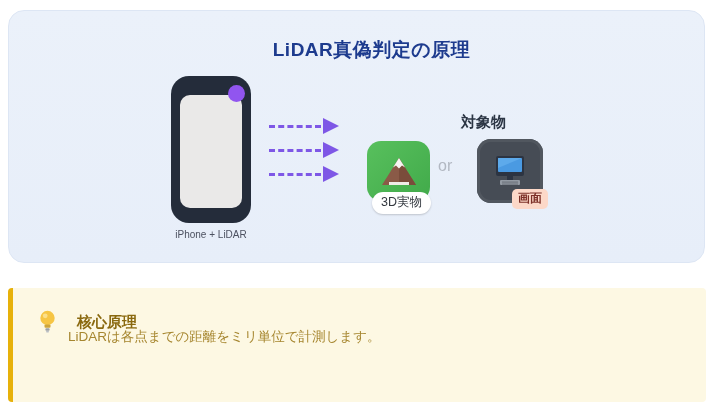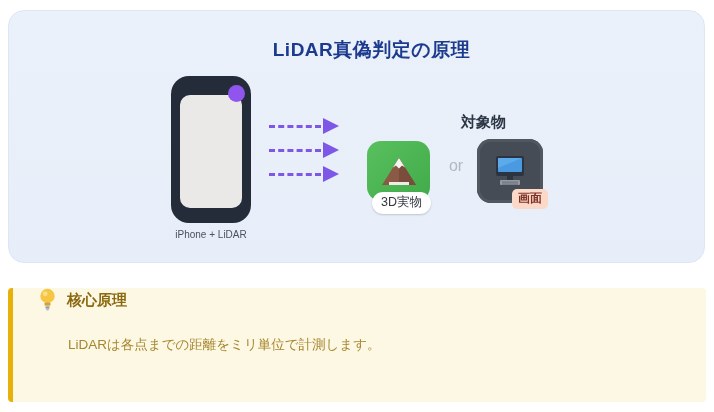--- a/index.html
+++ b/index.html
@@ -67,48 +67,48 @@
     display: flex; align-items: center; justify-content: center;
   }
   .pill-real {
     position: absolute; left: 363px; top: 181px;
     background: #ffffff; color: #33383f; font-size: 12.5px;
     padding: 2px 9px 3px 9px; border-radius: 11px;
     box-shadow: 0 1px 2px rgba(0,0,0,0.18); white-space: nowrap;
   }
   .or-label {
     position: absolute; left: 429px; top: 146px; width: 36px;
-    text-align: center; font-size: 16px; color: #b2b8c2;
+    text-align: left; font-size: 16px; color: #b2b8c2;
   }
   .dark-card {
     position: absolute; left: 468px; top: 128px; width: 66px; height: 64px;
     border-radius: 14px; background: #464c55;
     box-shadow: inset 0 0 0 3px #51575f;
     display: flex; align-items: center; justify-content: center;
   }
   .pill-screen {
     position: absolute; left: 487px; top: 178px;
     background: #fcd8c8; color: #7c3028; font-weight: bold; font-size: 12px;
     padding: 1px 6px 2px 6px; border-radius: 5px; white-space: nowrap; margin-left: 16px;
   }
 
   
   .callout {
     position: absolute; left: 8px; top: 288px; width: 698px; height: 114px;
     background: #fdf8e3; border-left: 5px solid #e7b10a;
     border-radius: 4px;
   }
   .callout-head {
-    position: absolute; left: 26px; top: 0;
-    display: flex; align-items: center; gap: 11px;
+    position: absolute; left: 26px; top: 22px;
+    display: flex; align-items: center; gap: 21px;
   }
   .callout-title { font-size: 15px; font-weight: bold; color: #8a690f; }
   .callout-body {
     position: absolute; left: 55px; top: 37px; right: 20px;
-    font-size: 13.5px; line-height: 23px; color: #a6862f; margin-top: 8px;
+    font-size: 13.5px; line-height: 23px; color: #a6862f;
   }
   .callout-body b { color: #6f520b; }
 </style>
 </head>
 <body>
 
 <div class="stage">
 
   <div class="panel">
     <div class="panel-title">LiDAR真偽判定の原理</div>

